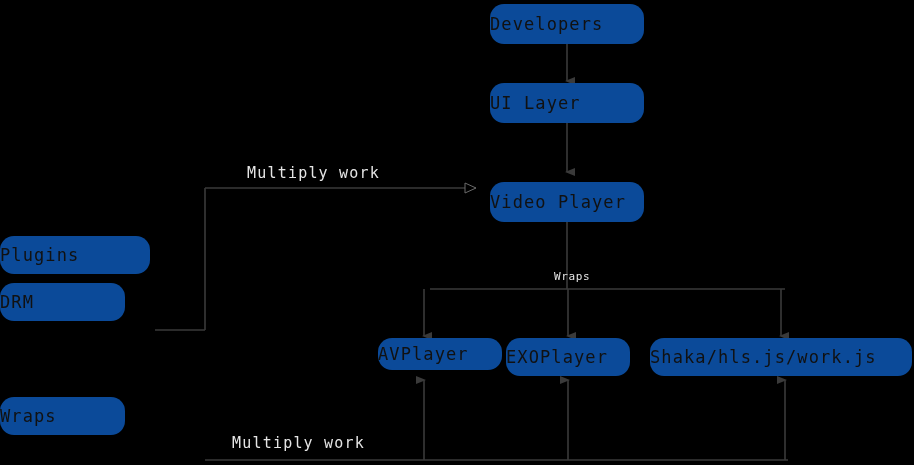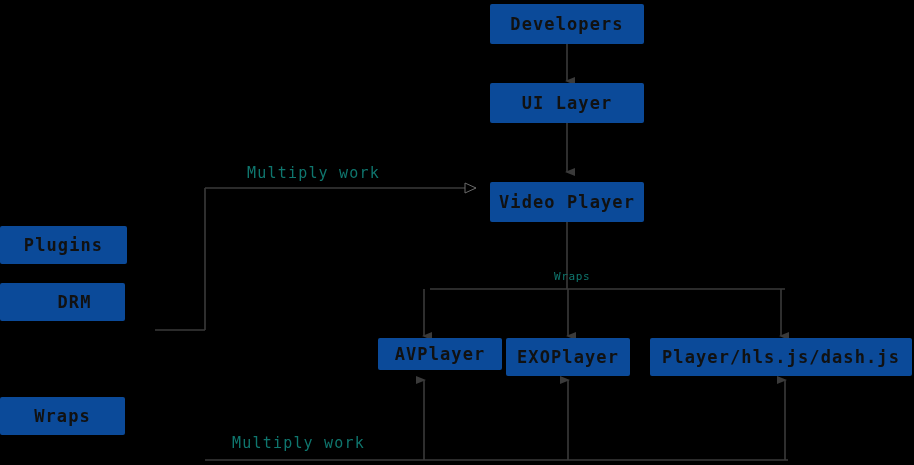--- a/index.html
+++ b/index.html
@@ -22,35 +22,34 @@
     position: absolute;
     left: 0;
     top: 0;
     width: 914px;
     height: 465px;
     pointer-events: none;
   }
   .node {
     position: absolute;
     background: #0b4a99;
-    border-radius: 2px;
+    border-radius: 14px;
     color: #111111;
     display: flex;
     align-items: center;
-    justify-content: center;
+    justify-content: flex-start;
     font-size: 17px;
     letter-spacing: 1.1px;
     white-space: nowrap;
     box-sizing: border-box;
     z-index: 3;
-    font-weight: bold;
   }
   .edge-label {
     position: absolute;
-    color: #0f766e;
+    color: #e5e5e5;
     font-size: 15px;
     letter-spacing: 1.2px;
     white-space: nowrap;
     z-index: 2;
     background: transparent;
     text-align: right;
   }
   .edge-label.small {
     font-size: 11px;
     letter-spacing: 0.6px;
@@ -114,28 +113,28 @@
 
   <div class="node" style="left:378px; top:338px; width:124px; height:32px;">
     <span>AVPlayer</span>
   </div>
 
   <div class="node" style="left:506px; top:338px; width:124px; height:38px;">
     <span>EXOPlayer</span>
   </div>
 
   <div class="node" style="left:650px; top:338px; width:262px; height:38px;">
-    <span>Player/hls.js/dash.js</span>
+    <span>Shaka/hls.js/work.js</span>
   </div>
 
-  <div class="node" style="left:0px; top:226px; width:127px; height:38px;">
+  <div class="node" style="left:0px; top:236px; width:150px; height:38px;">
     <span>Plugins</span>
   </div>
 
-  <div class="node" style="left:0px; top:283px; width:125px; height:38px;padding-left:24px;">
+  <div class="node" style="left:0px; top:283px; width:125px; height:38px;">
     <span>DRM</span>
   </div>
 
 
   <div class="node" style="left:0px; top:397px; width:125px; height:38px;">
     <span>Wraps</span>
   </div>
 
   <div class="edge-label" style="left:247px; top:164px;">Multiply work</div>
 

